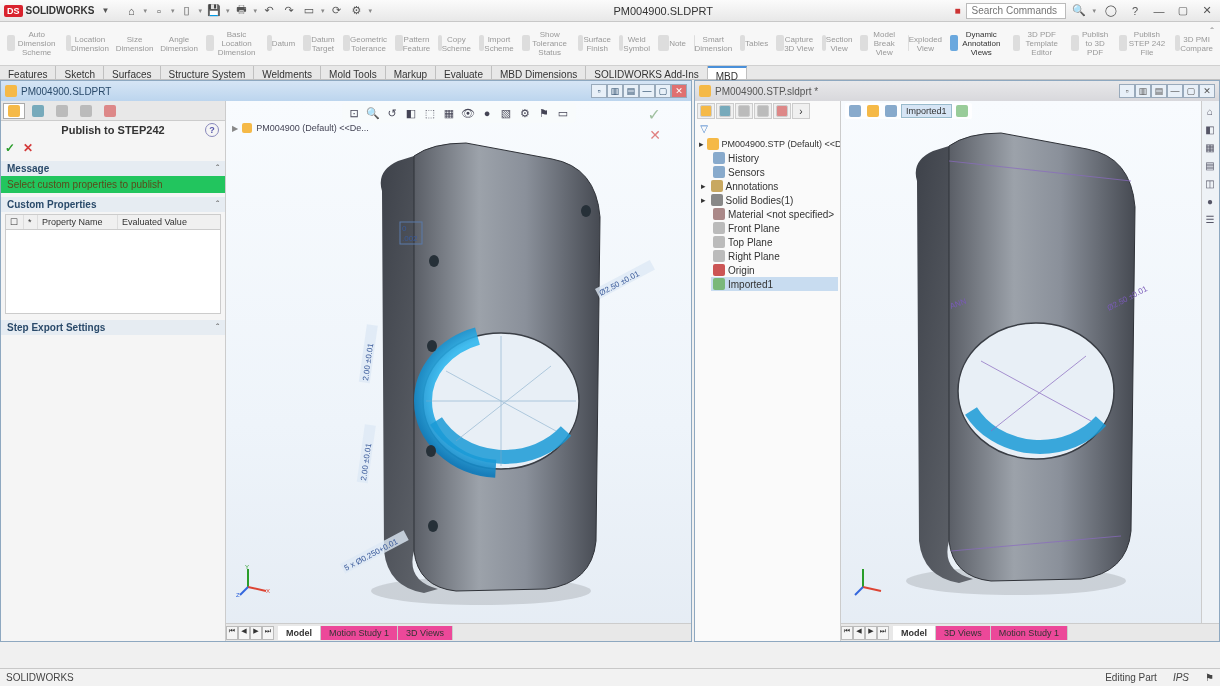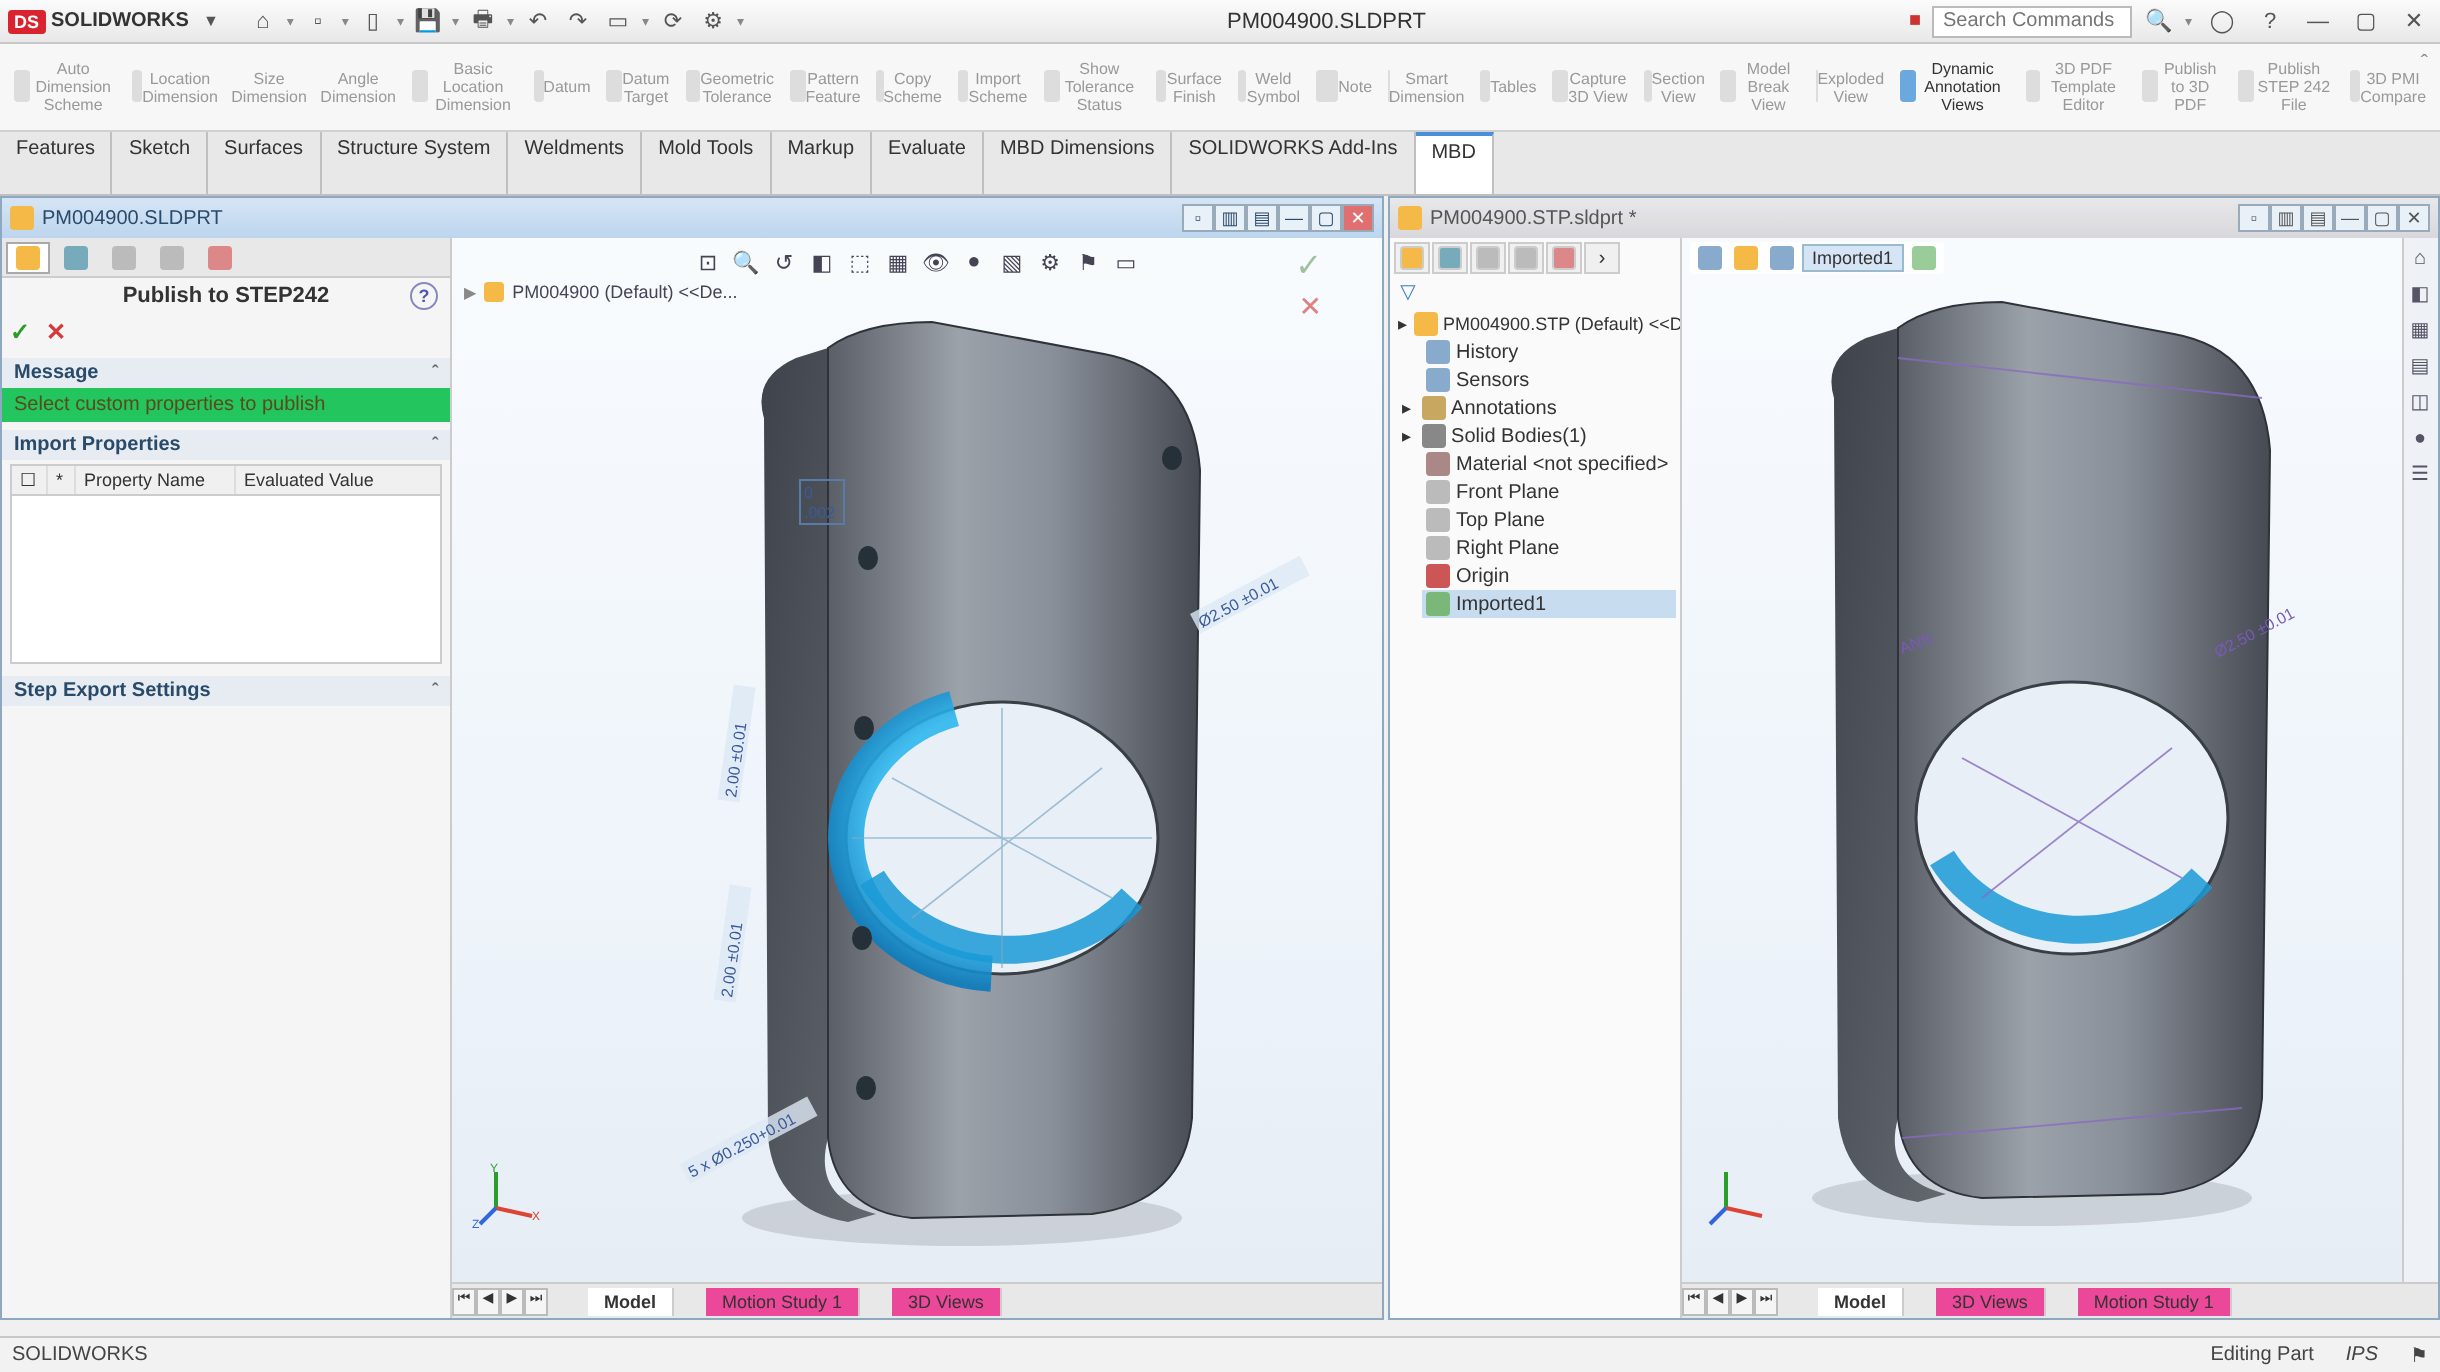--- a/index.html
+++ b/index.html
@@ -18,21 +18,21 @@
 .win-btn { width:18px; height:16px; display:flex; align-items:center; justify-content:center; color:#555; cursor:pointer; }
 
 
 .ribbon { height:44px; background:#f7f7f7; border-bottom:1px solid #d0d0d0; display:flex; align-items:center; padding:2px 4px; gap:2px; overflow:hidden; position:relative;}
 .rib-btn { display:flex; flex-direction:row; align-items:center; justify-content:center; padding:1px 3px; font-size:8px; line-height:9px; color:#999; text-align:center; min-width:34px; height:40px; }
 .rib-btn.active { color:#333; }
 .rib-ico { width:16px; height:16px; background:#ddd; border-radius:2px; margin-bottom:1px; }
 .ribbon-collapse { position:absolute; right:6px; top:4px; color:#888; }
 
 
-.tabs { height:32px; background:#e8e8e8; display:flex; border-bottom:1px solid #c0c0c0; }
+.tabs { height:14px; background:#e8e8e8; display:flex; border-bottom:1px solid #c0c0c0; }
 .tab { padding:3px 8px; font-size:10px; border-right:1px solid #c0c0c0; cursor:pointer; }
 .tab.active { background:#fff; border-top:2px solid #4a90d9; }
 
 
 .main { display:flex; height:562px; position:relative; }
 
 
 .docwin { position:relative; display:flex; flex-direction:column; border:1px solid #8ea8c0; }
 .docwin.left { width:692px; }
 .docwin.right { width:526px; margin-left:2px; }
@@ -80,21 +80,21 @@
 .x-inline { position:absolute; top:26px; right:30px; color:#e08080; font-size:14px; }
 
 
 .part-svg { position:absolute; }
 
 
 .triad { position:absolute; bottom:40px; left:10px; }
 .triad svg { width:36px; height:36px; }
 
 
-.doc-btm { position:absolute; bottom:0; left:0; right:0; height:18px; background:#e8e8e8; border-top:1px solid #ccc; display:flex; align-items:center;gap:16px; }
+.doc-btm { position:absolute; bottom:0; left:0; right:0; height:18px; background:#e8e8e8; border-top:1px solid #ccc; display:flex; align-items:center; }
 .doc-btm .scroll { display:flex; margin-right:4px; }
 .doc-btm .scroll span { width:12px; height:14px; border:1px solid #bbb; background:#f5f5f5; font-size:7px; text-align:center; cursor:pointer; }
 .btab { padding:2px 8px; font-size:9px; border-right:1px solid #ccc; cursor:pointer; background:#ec4899; }
 .btab.active { background:#fff; font-weight:bold; }
 
 
 .ftree { width:146px; background:#fafafa; border-right:1px solid #ccc; padding:2px; font-size:10px; overflow:hidden; }
 .ftree-toolbar { display:flex; gap:1px; margin-bottom:2px; }
 .ftree-toolbar span { width:18px;height:16px;border:1px solid #ccc;background:#f0f0f0;display:flex;align-items:center;justify-content:center;cursor:pointer; }
 .ftree-row { display:flex; align-items:center; gap:3px; padding:1px 2px; white-space:nowrap; cursor:pointer; }
@@ -327,21 +327,21 @@
         </div>
         <div class="panel-sec">
           <div class="sec-head">
             <span>Message</span>
             <span class="chev">ˆ</span>
           </div>
           <div class="msg-body">Select custom properties to publish</div>
         </div>
         <div class="panel-sec">
           <div class="sec-head">
-            <span>Import Properties</span>
+            <span>Custom Properties</span>
             <span class="chev">ˆ</span>
           </div>
           <div class="props-table">
             <div class="props-thead">
               <div class="props-th" style="width:18px;">☐</div>
               <div class="props-th" style="width:14px;">*</div>
               <div class="props-th" style="width:80px;">Property Name</div>
               <div class="props-th" style="flex:1;border-right:none;">Evaluated Value</div>
             </div>
           </div>

